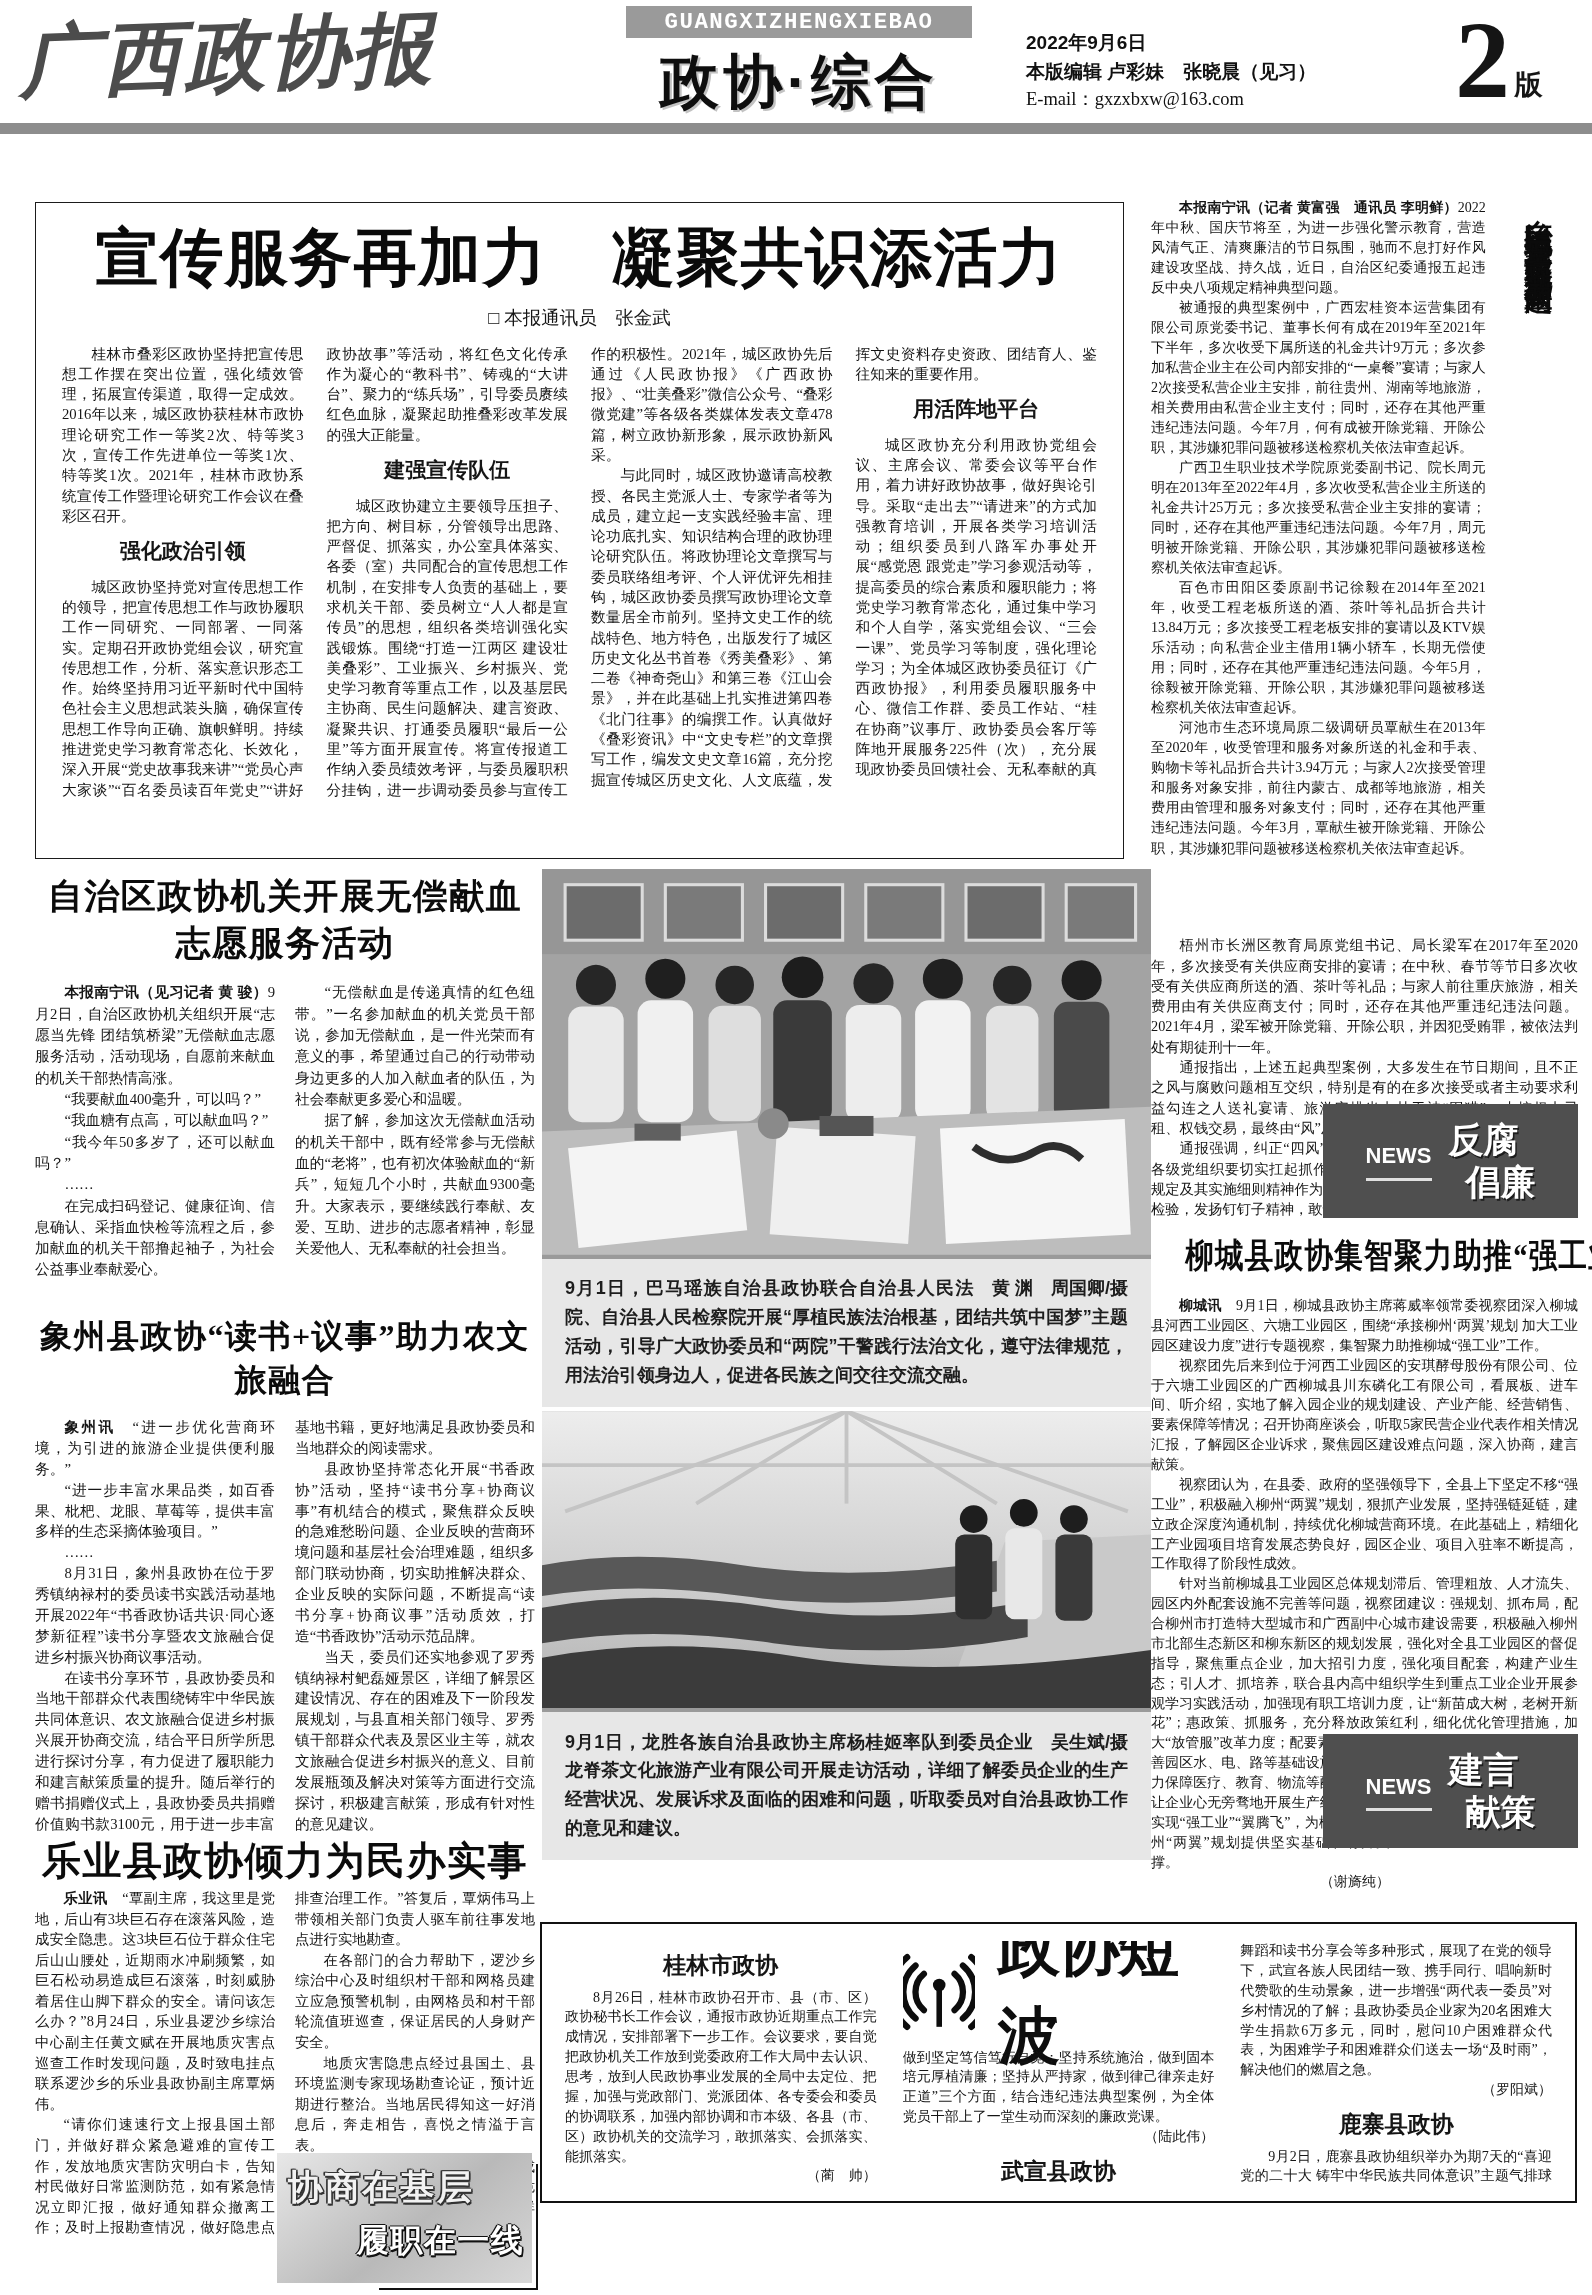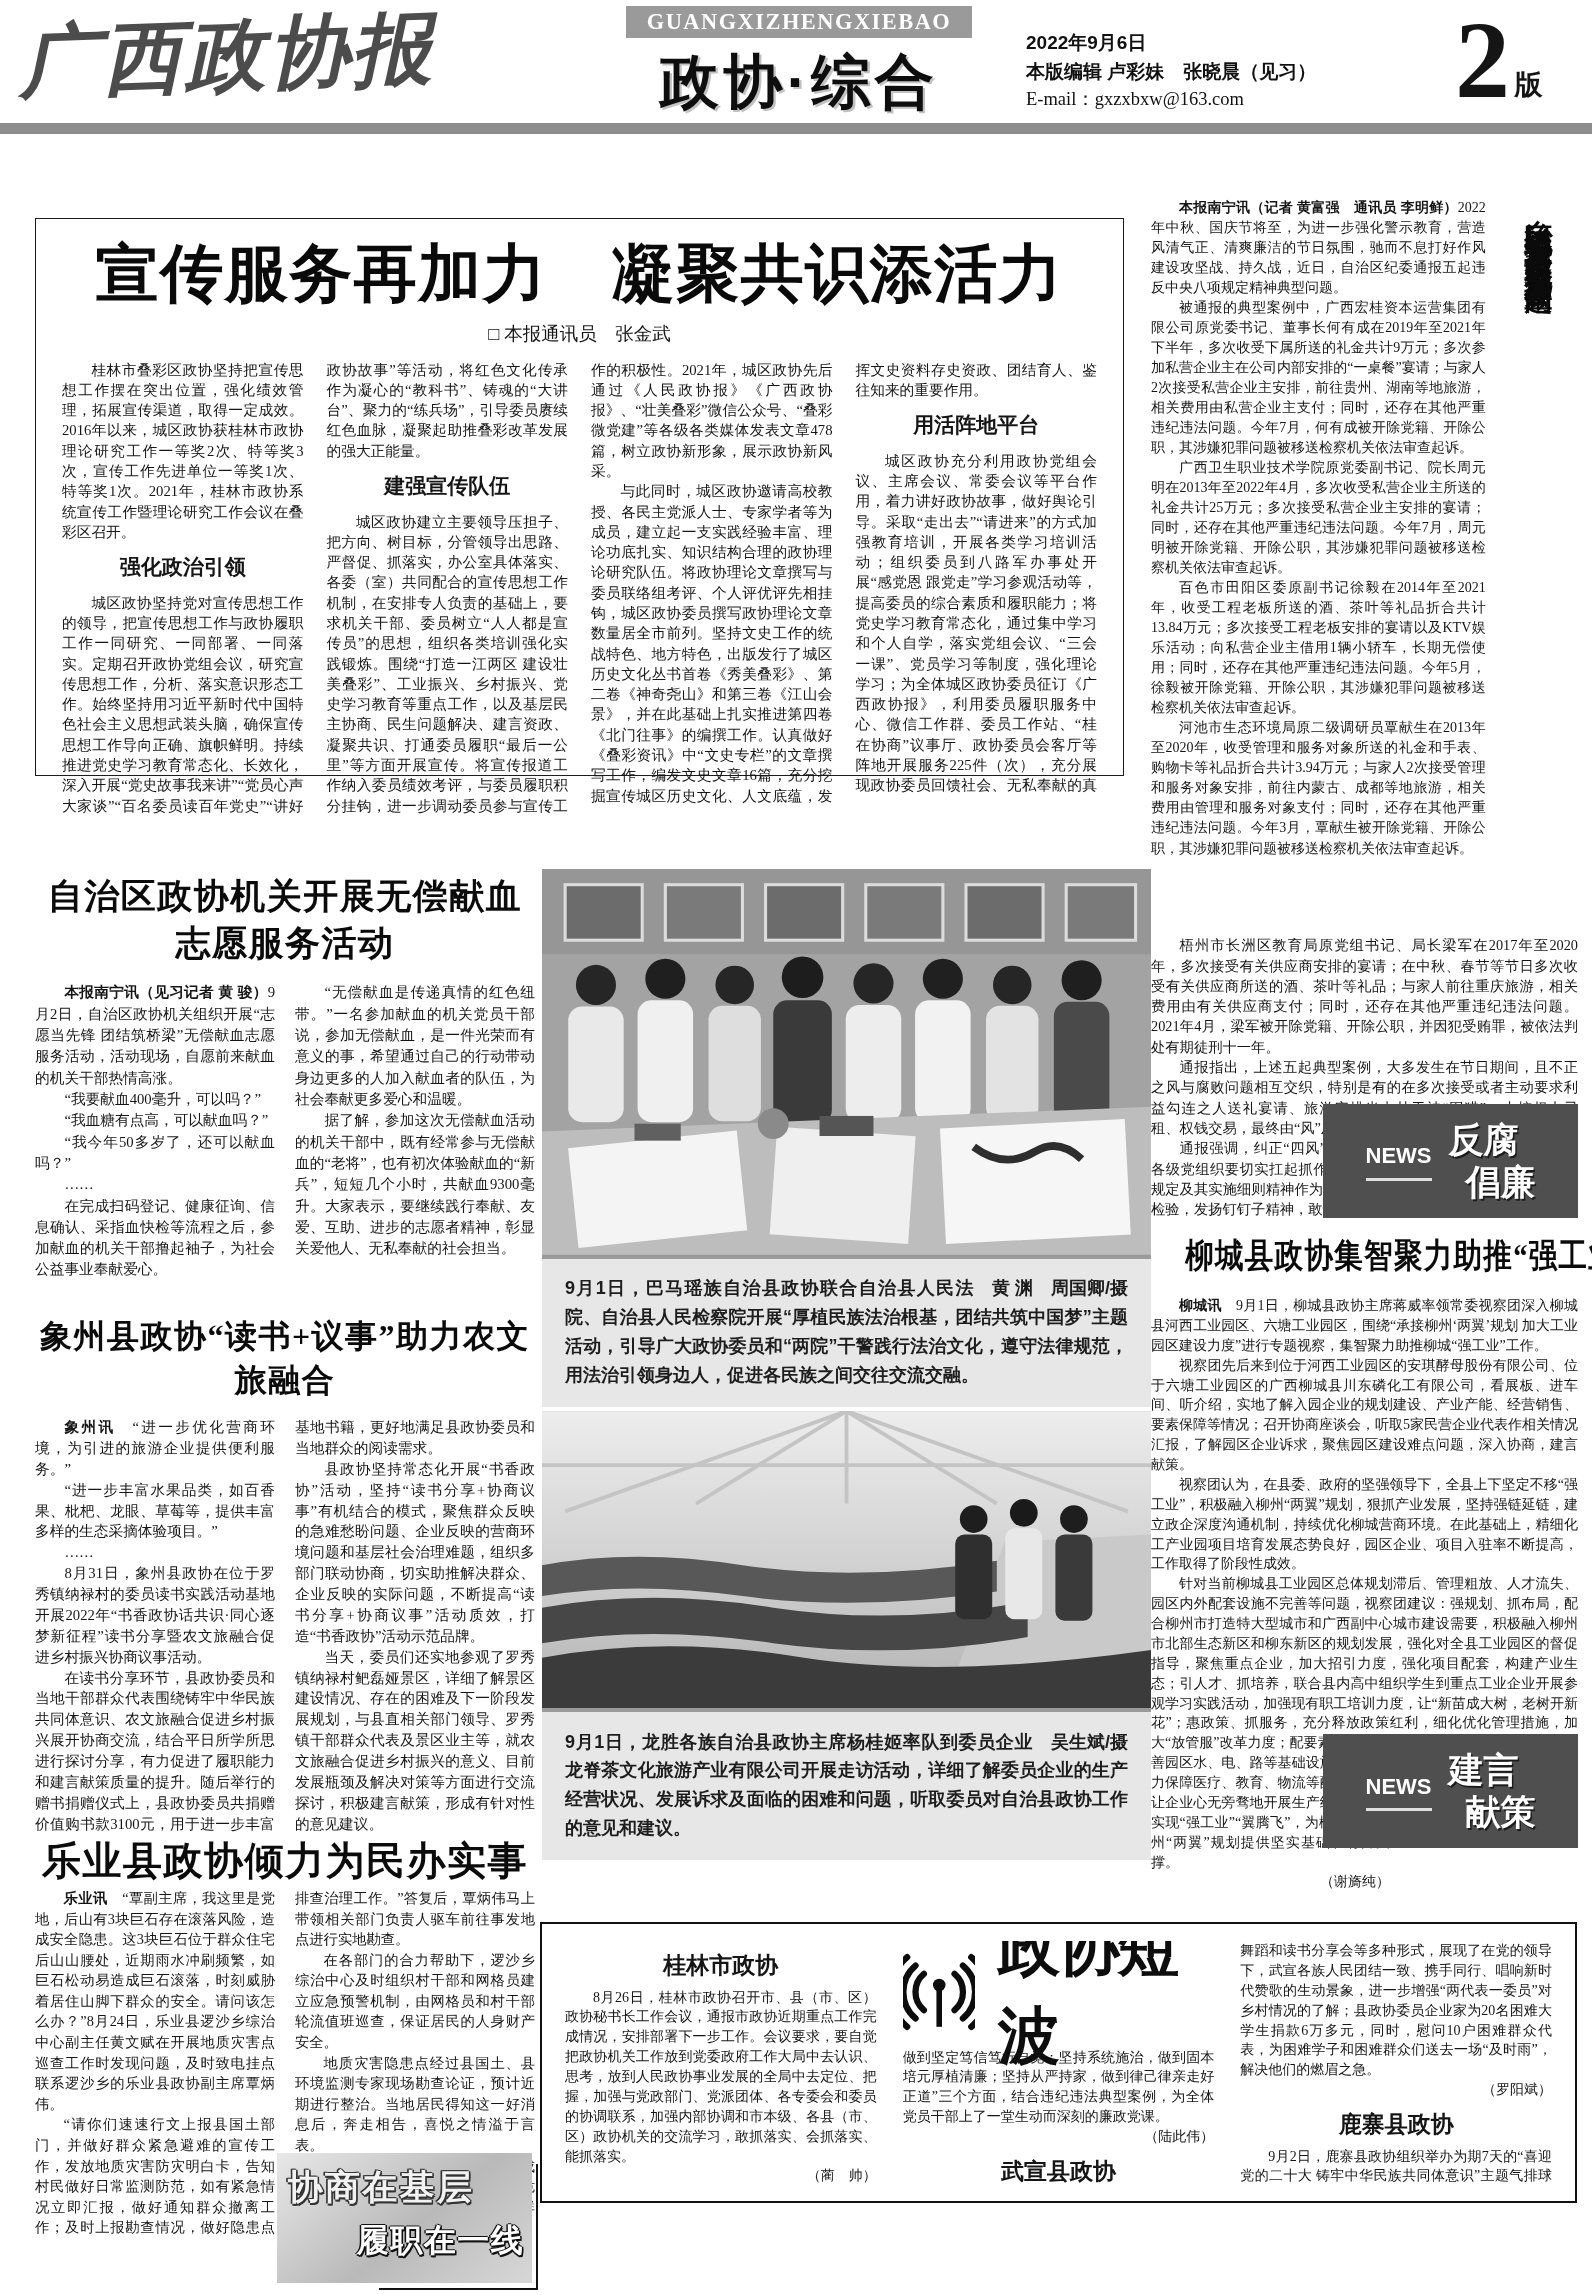--- a/index.html
+++ b/index.html
@@ -5,21 +5,21 @@
 *{margin:0;padding:0;box-sizing:border-box;}
 html,body{background:#fff;}
 body{width:1592px;height:2295px;position:relative;overflow:hidden;
   font-family:"Liberation Serif","DejaVu Serif",serif;color:#151515;}
 .abs{position:absolute;}
 
 
 #logo{left:18.5px;top:1.5px;width:463px;height:116px;font-family:"DejaVu Serif",serif;
   font-size:80px;font-weight:bold;font-style:italic;color:#4c4c4c;transform:rotate(-2deg);letter-spacing:3.1px;}
 #romanized{left:626px;top:6.2px;width:346px;height:32px;background:#9a9a9a;color:#fff;
-  text-align:center;line-height:32px;font-family:Liberation Serif, serif;font-weight:bold;font-size:22.4px;letter-spacing:1.5px;}
+  text-align:center;line-height:32px;font-family:Liberation Mono, monospace;font-weight:bold;font-size:22.4px;letter-spacing:1.5px;}
 #section-title{left:626px;top:43px;width:346px;text-align:center;color:#0e0e0e;
   font-family:"Liberation Sans",sans-serif;font-weight:900;font-size:59px;letter-spacing:4.6px;
   text-shadow:2.3px 2.3px 0 #c2c2c2;}
 #issue-info{left:1026px;top:29px;width:386px;font-family:"Liberation Sans",sans-serif;
   font-size:19px;line-height:1.5;font-weight:bold;color:#111;}
 #issue-info .email{font-weight:normal;font-family:"Liberation Serif",serif;font-size:18.5px;}
 #page-num{left:1455px;top:4.6px;width:131px;display:flex;align-items:flex-end;}
 #page-num .big{font-size:110px;line-height:1;font-weight:bold;font-family:"Liberation Serif",serif;}
 #page-num .ban{font-size:28px;font-weight:bold;margin:0 0 10.8px 4.6px;}
 #band{left:0;top:123px;width:1592px;height:10.8px;background:#8d8d8d;}
@@ -27,21 +27,21 @@
 
 .bi-p{text-indent:2em;text-align:justify;}
 .bi-c{text-align:justify;}
 .bi-n{width:56%;text-align:justify;}
 .bi-s{text-align:right;}
 .bi-sn{width:56%;text-align:right;}
 .bi-h{text-align:center;font-family:"Liberation Sans",sans-serif;font-weight:bold;}
 b{font-family:"Liberation Sans",sans-serif;}
 
 
-#lead-box{left:35px;top:218px;width:1089px;height:558px;border:1.5px solid #1b1b1b;padding:20px 26px 15.4px;}
+#lead-box{left:35px;top:202px;width:1089px;height:657px;border:1.5px solid #1b1b1b;padding:20px 26px 15.4px;}
 #lead-box .hl{text-align:center;font-family:"Liberation Sans",sans-serif;font-weight:900;
   font-size:63px;line-height:1.1;letter-spacing:1.5px;color:#0a0a0a;}
 #lead-box .sub{text-align:center;font-weight:bold;font-size:31px;margin-top:10.8px;letter-spacing:0.8px;}
 #lead-box .byline{text-align:center;font-size:18.5px;margin:12.3px 0 14px;}
 #lead-body{columns:4;column-gap:23px;height:463px;overflow:hidden;font-size:14.7px;line-height:1.38;}
 #lead-body .bi-h{font-size:21px;margin:10.8px 0;}
 
 
 #disc{left:1151px;top:197px;width:427px;height:1026px;}
 #disc .top{display:flex;height:729px;overflow:hidden;}

